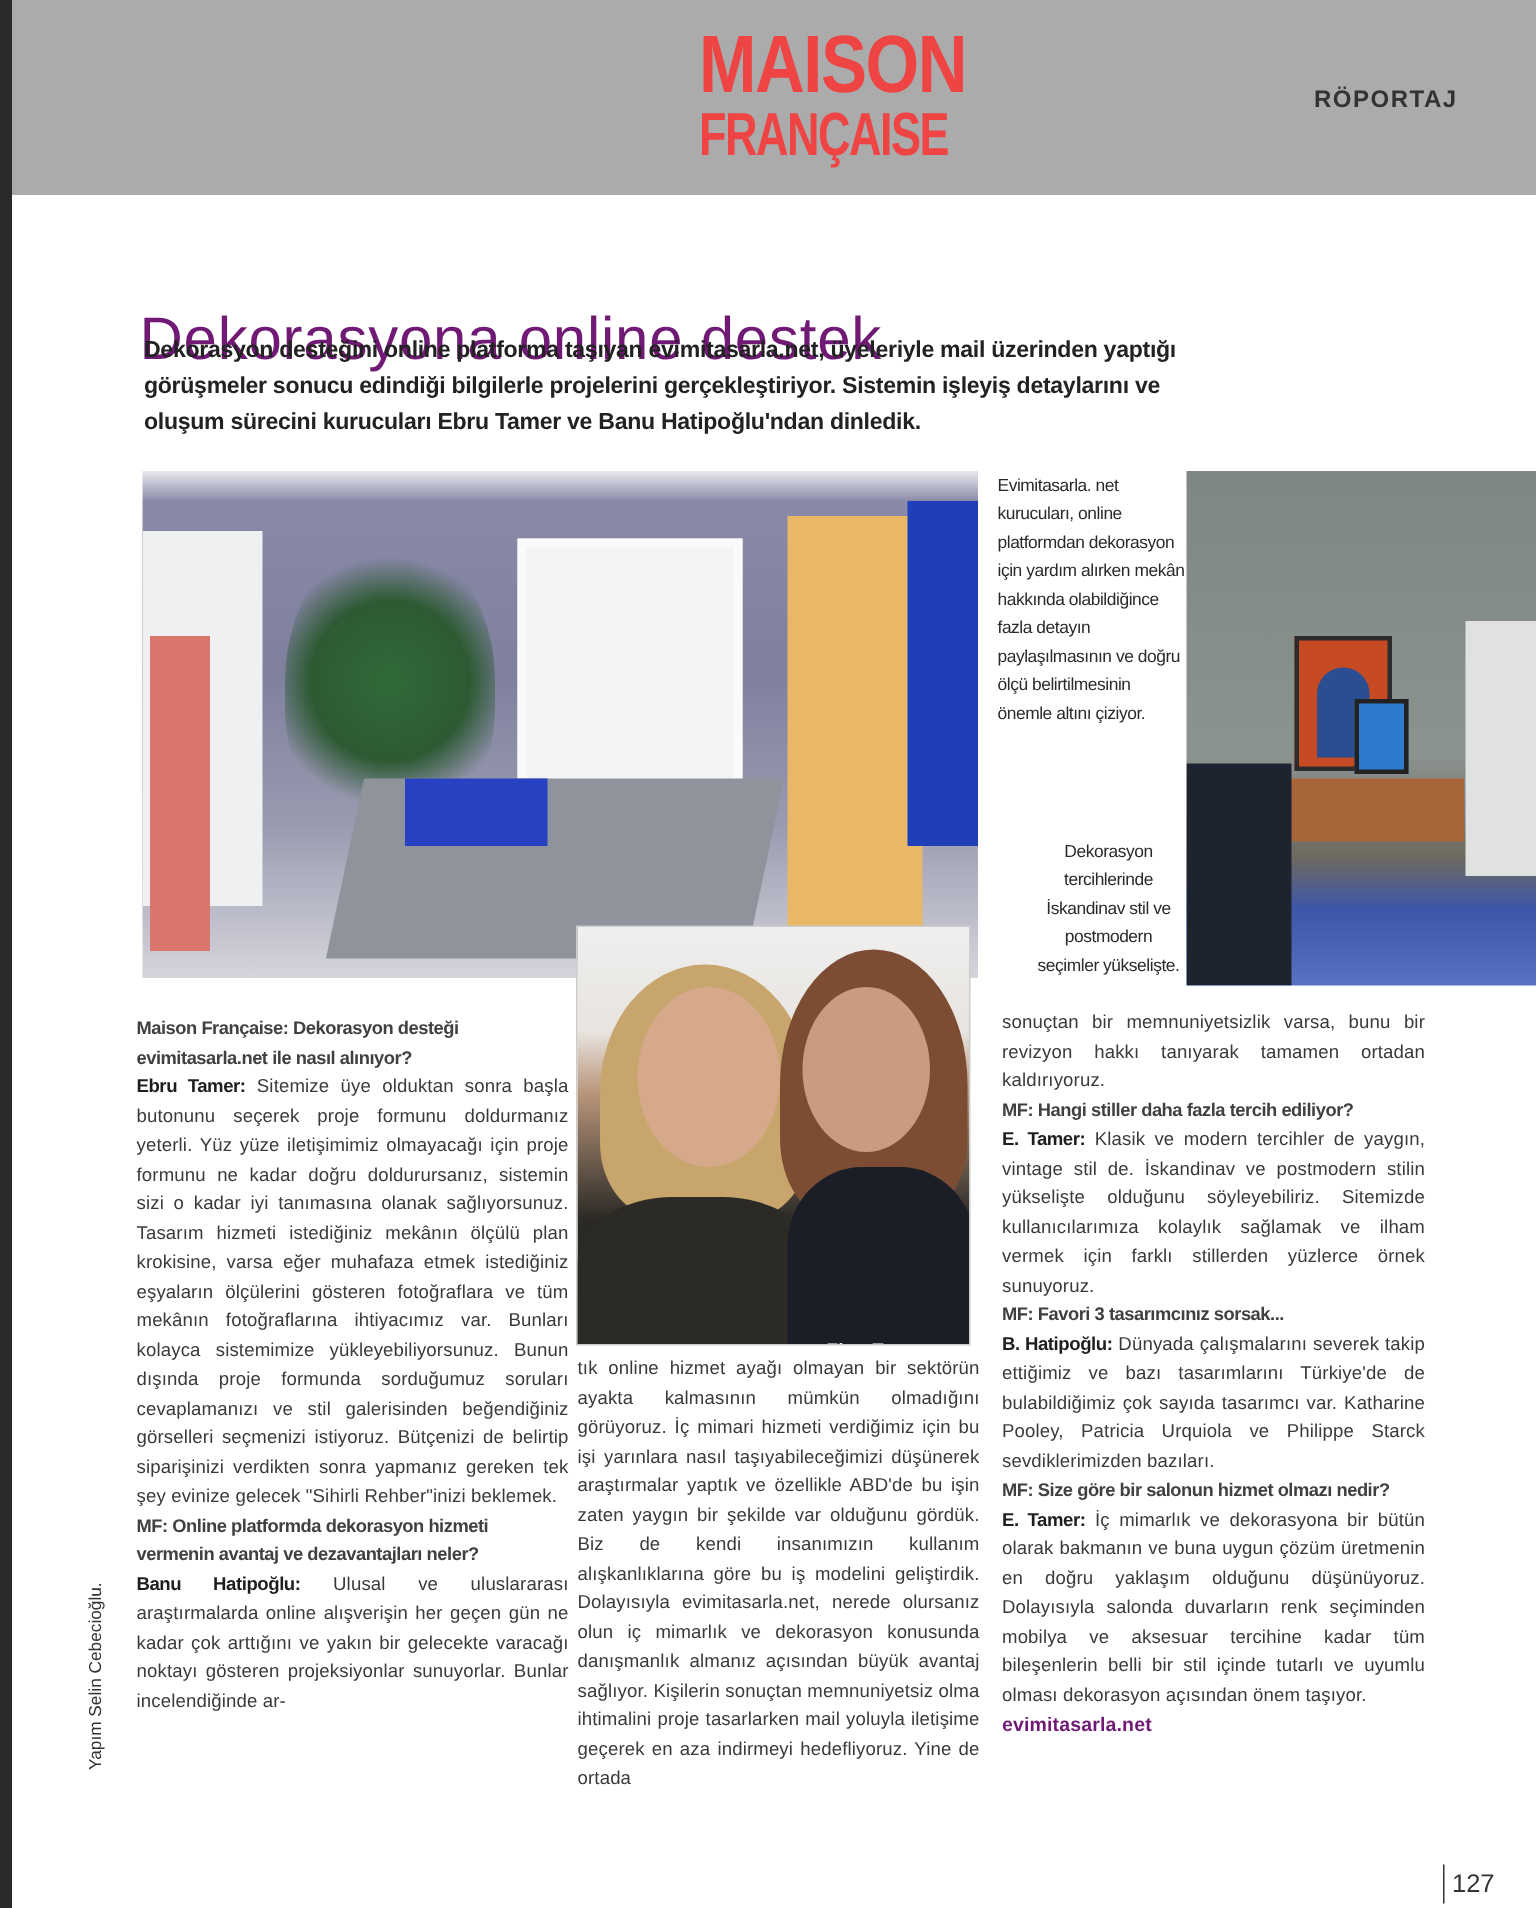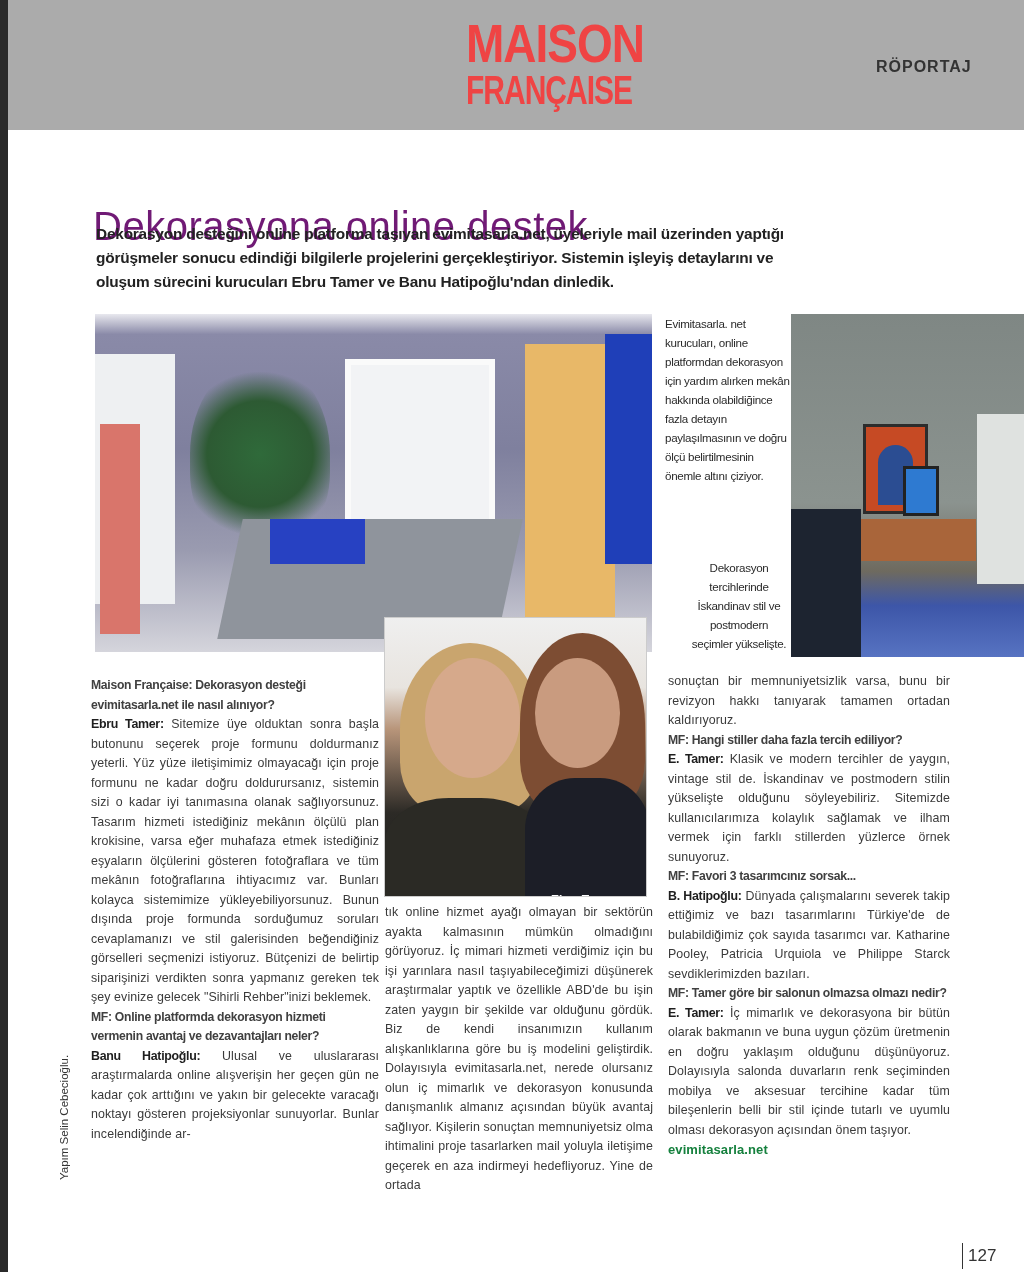--- a/index.html
+++ b/index.html
@@ -56,21 +56,21 @@
   .side-caption.top { left: 665px; top: 314px; width: 125px; }
   .side-caption.bottom { left: 690px; top: 558px; width: 98px; text-align: center; }
 
   .col { position: absolute; font-size: 12.4px; line-height: 19.5px; color: #3a3a3a; text-align: justify; letter-spacing: 0.1px; }
   .col1 { left: 91px; top: 676px; width: 288px; }
   .col2 { left: 385px; top: 903px; width: 268px; }
   .col3 { left: 668px; top: 672px; width: 282px; }
   .col p { margin: 0; }
   .q { font-weight: bold; color: #404040; font-size: 12.2px; letter-spacing: -0.3px; text-align: left; }
   .sp { font-weight: bold; color: #1e1e1e; letter-spacing: -0.3px; }
-  .site { font-weight: bold; color: #15803d; font-size: 13px; }
+  .site { font-weight: bold; color: #701a75; font-size: 13px; }
 
   .credit { position: absolute; left: 58px; top: 1180px; font-size: 11.5px; color: #333; white-space: nowrap;
             transform: rotate(-90deg); transform-origin: left top; }
   .page-num { position: absolute; left: 962px; top: 1243px; padding-left: 5px; border-left: 1px solid #333; height: 26px;
               font-size: 17px; color: #333; line-height: 26px; }
 </style>
 </head>
 <body>
 
 <div class="left-edge"></div>
@@ -133,19 +133,19 @@
 <div class="col col2">
   <p>tık online hizmet ayağı olmayan bir sektörün ayakta kalmasının mümkün olmadığını görüyoruz. İç mimari hizmeti verdiğimiz için bu işi yarınlara nasıl taşıyabileceğimizi düşünerek araştırmalar yaptık ve özellikle ABD'de bu işin zaten yaygın bir şekilde var olduğunu gördük. Biz de kendi insanımızın kullanım alışkanlıklarına göre bu iş modelini geliştirdik. Dolayısıyla evimitasarla.net, nerede olursanız olun iç mimarlık ve dekorasyon konusunda danışmanlık almanız açısından büyük avantaj sağlıyor. Kişilerin sonuçtan memnuniyetsiz olma ihtimalini proje tasarlarken mail yoluyla iletişime geçerek en aza indirmeyi hedefliyoruz. Yine de ortada</p>
 </div>
 
 <div class="col col3">
   <p>sonuçtan bir memnuniyetsizlik varsa, bunu bir revizyon hakkı tanıyarak tamamen ortadan kaldırıyoruz.</p>
   <p class="q">MF: Hangi stiller daha fazla tercih ediliyor?</p>
   <p><span class="sp">E. Tamer:</span><span> Klasik ve modern tercihler de yaygın, vintage stil de. İskandinav ve postmodern stilin yükselişte olduğunu söyleyebiliriz. Sitemizde kullanıcılarımıza kolaylık sağlamak ve ilham vermek için farklı stillerden yüzlerce örnek sunuyoruz.</span></p>
   <p class="q">MF: Favori 3 tasarımcınız sorsak...</p>
   <p><span class="sp">B. Hatipoğlu:</span><span> Dünyada çalışmalarını severek takip ettiğimiz ve bazı tasarımlarını Türkiye'de de bulabildiğimiz çok sayıda tasarımcı var. Katharine Pooley, Patricia Urquiola ve Philippe Starck sevdiklerimizden bazıları.</span></p>
-  <p class="q">MF: Tamer göre bir salonun olmazsa olmazı nedir?</p>
+  <p class="q">MF: Size göre bir salonun hizmet olmazı nedir?</p>
   <p><span class="sp">E. Tamer:</span><span> İç mimarlık ve dekorasyona bir bütün olarak bakmanın ve buna uygun çözüm üretmenin en doğru yaklaşım olduğunu düşünüyoruz. Dolayısıyla salonda duvarların renk seçiminden mobilya ve aksesuar tercihine kadar tüm bileşenlerin belli bir stil içinde tutarlı ve uyumlu olması dekorasyon açısından önem taşıyor.</span></p>
   <p class="site">evimitasarla.net</p>
 </div>
 
 <div class="credit">Yapım Selin Cebecioğlu.</div>
 <div class="page-num">127</div>
 
 </body></html>

